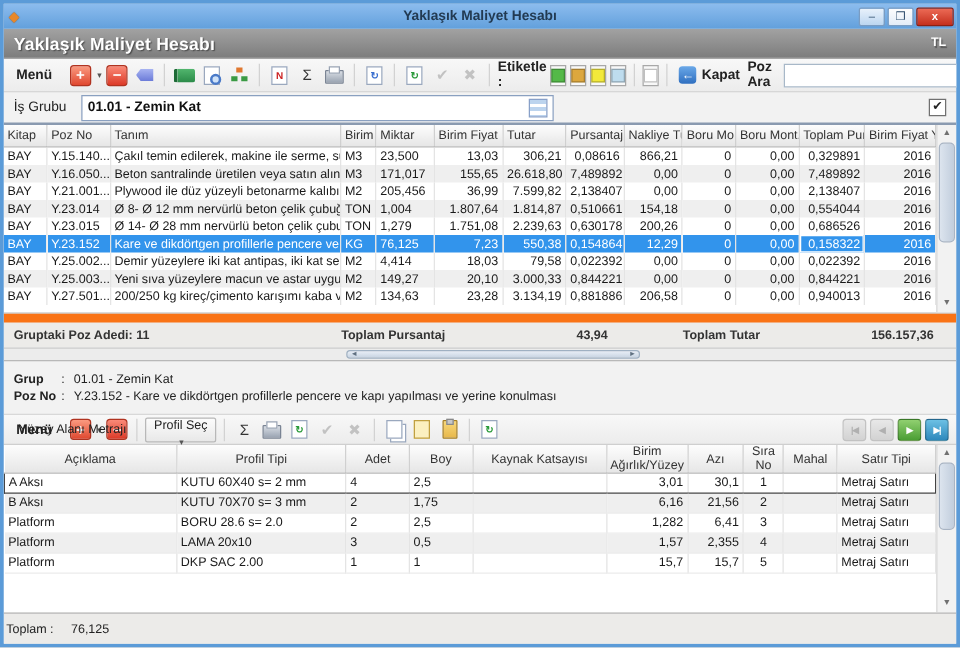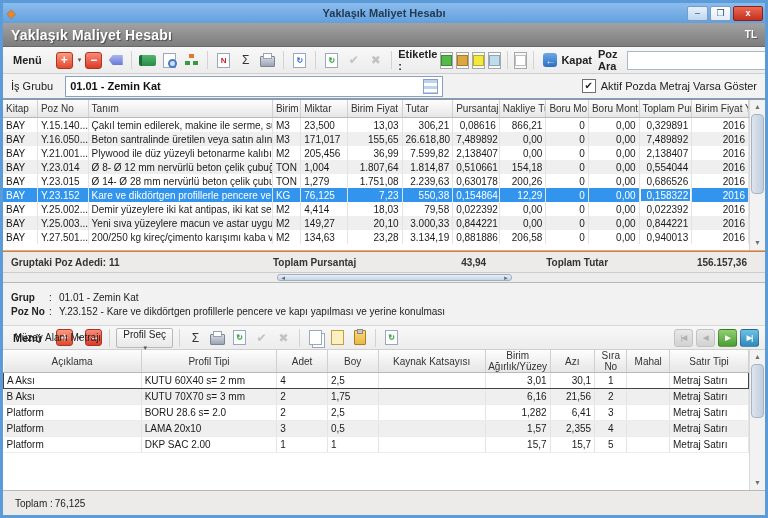--- a/index.html
+++ b/index.html
@@ -78,35 +78,35 @@
   
   .vscroll{flex:0 0 15px;background:#f2f2f2;border-left:1px solid #d8d8d8;display:flex;flex-direction:column;align-items:center;font-size:7px;color:#707070;}
   .vscroll .arr{height:14px;line-height:14px;}
   .vscroll .thumb{width:11px;background:linear-gradient(90deg,#dce4ee,#c2cedd);border:1px solid #a8b4c4;border-radius:4px;}
   .thumb1{flex:0 0 78px;}
   .thumb2{flex:0 0 52px;}
   .vfill{flex:1;}
   .hscroll{flex:0 0 9px;height:9px;background:#ececec;border-top:1px solid #cccccc;border-bottom:1px solid #b8b8b8;position:relative;}
   .hthumb{position:absolute;left:36%;width:30%;top:1px;bottom:1px;background:linear-gradient(#e8eef6,#c8d4e2);border:1px solid #9fb0c2;border-radius:3px;display:flex;justify-content:space-between;align-items:center;font-size:6px;color:#607080;padding:0 2px;}
   
-  .gfooter{flex:0 0 20px;height:20px;background:#ecebe9;border-top:1px solid #f97316;display:flex;align-items:center;padding:0 8px;font-size:10px;font-weight:bold;color:#333;}
+  .gfooter{flex:0 0 20px;height:20px;background:#ecebe9;border-top:7px solid #f97316;display:flex;align-items:center;padding:0 8px;font-size:10px;font-weight:bold;color:#333;}
   .gf-l1{flex:0 0 262px;}
   .gf-v2{flex:0 0 130px;text-align:right;}
   .gf-l3{margin-left:60px;}
   .gf-v3{flex:1;text-align:right;padding-right:10px;}
   
   .inforows{flex:0 0 38px;background:#f2f2f2;padding:2px 8px;border-bottom:1px solid #d8d8d8;display:flex;flex-direction:column;justify-content:center;gap:3px;}
   .inforow{display:flex;font-size:10px;color:#222;}
   .inforow .k{font-weight:bold;width:38px;}
   .inforow .colon{width:10px;}
   .center-label{position:absolute;left:12px;right:0;text-align:left;font-size:10px;color:#222;pointer-events:none;}
   .tb-rel{position:relative;}
   .profilsec{height:18px;border:1px solid #b8b8b8;border-radius:2px;background:linear-gradient(#fcfcfc,#e8e8e8);font-size:10px;color:#222;display:flex;align-items:center;padding:0 6px;gap:4px;flex-direction:column;}
   
-  .g2footer{flex:0 0 24px;height:24px;background:#ecebe9;border-top:1px solid #b8b8b8;display:flex;align-items:center;padding:0 12px;font-size:10px;color:#222;gap:2px;}
+  .g2footer{flex:0 0 24px;height:24px;background:#ecebe9;border-top:1px solid #b8b8b8;display:flex;align-items:center;padding:0 2px;font-size:10px;color:#222;gap:14px;}
 </style>
 </head>
 <body>
 
 <div class="window">
 
   <div class="titlebar">
     <span class="app-icon">◆</span>
     <span class="t-title">Yaklaşık Maliyet Hesabı</span>
     <span class="winbtns">
@@ -196,21 +196,20 @@
   </div>
 
   <div class="filterrow">
     <span class="label">İş Grubu</span>
     <span class="combo">
       <span class="combo-text">01.01 - Zemin Kat</span>
       <span class="combo-icon"></span>
     </span>
     <span class="chk-wrap">
       <span class="checkbox" id="metraj-checkbox">✔</span>
-      <span class="label">Aktif Pozda Metraj Varsa Göster</span>
     </span>
   </div>
 
   <div class="gridwrap grid1wrap">
     <table class="grid" id="grid1">
         <colgroup>
           <col style="width: 34px;">
           <col style="width: 50px;">
           <col style="width: 182px;">
           <col style="width: 28px;">

